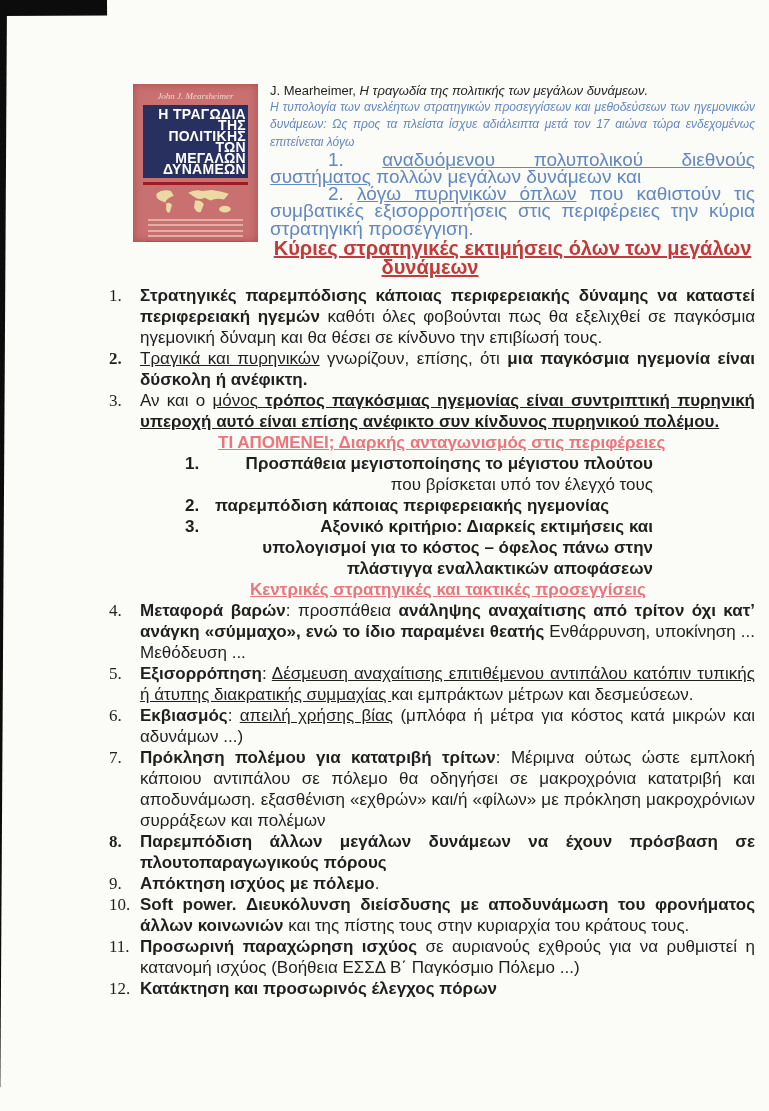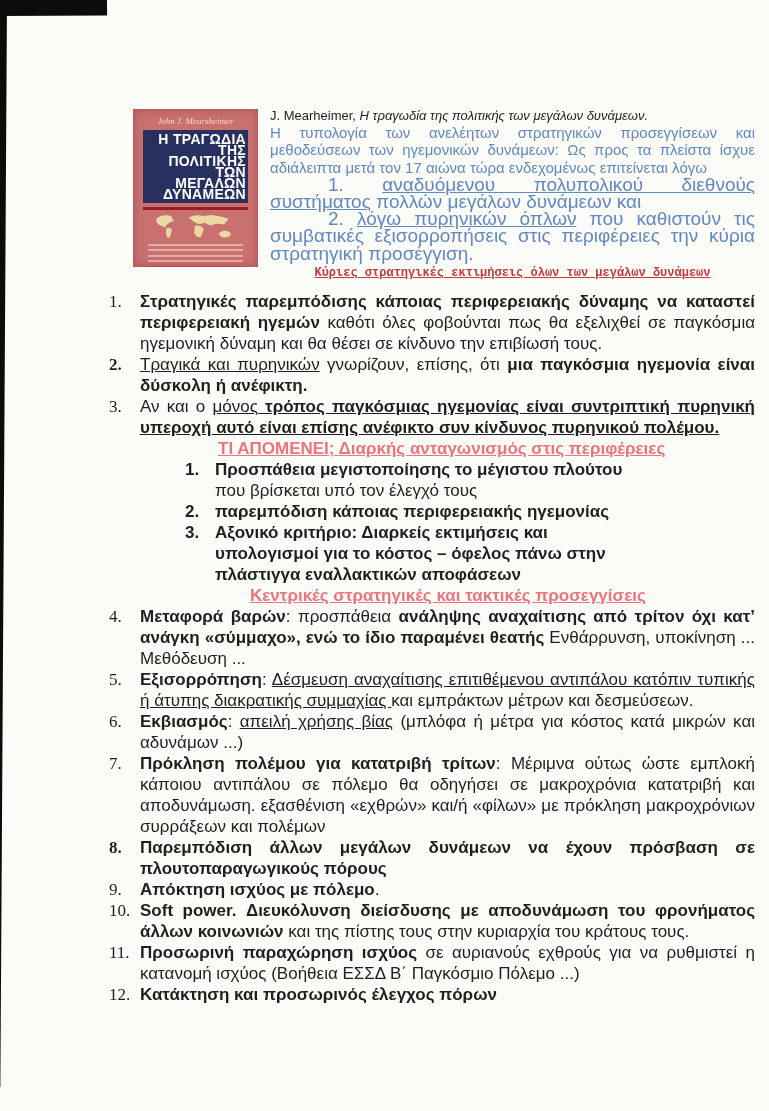--- a/index.html
+++ b/index.html
@@ -1,54 +1,54 @@
 <!DOCTYPE html>
 <html><head>
 <meta charset="utf-8">
 <style>
   html,body{margin:0;padding:0;background:#d9d9d9;}
   .page{position:relative;width:769px;height:1111px;background:#fbfbf7;overflow:hidden;
         font-family:"Liberation Sans","DejaVu Sans",sans-serif;color:#1f1f1f;}
   
   .artifact-top{position:absolute;left:0;top:0;width:107px;height:16px;background:#0c0c0c;transform:rotate(-0.3deg);transform-origin:top left;}
   .artifact-left{position:absolute;left:-3px;top:0;width:10px;height:1087px;background:#0c0c0c;transform:rotate(0.35deg);transform-origin:top left;}
-  .content{position:absolute;left:105px;top:107px;width:650px;}
+  .content{position:absolute;left:105px;top:82px;width:650px;}
 
   
   .cover{float:left;width:125px;height:158px;margin:2px 12px 4px 28px;background:#c97070;
          box-shadow:inset 0 0 8px rgba(130,30,30,.45);overflow:hidden;box-sizing:border-box;padding:7px 8px 4px;}
   .cover-author{font-family:"Liberation Serif","DejaVu Serif",serif;font-style:italic;font-size:9px;
                 color:#f2d6ca;text-align:center;white-space:nowrap;overflow:hidden;}
   .cover-titlebox{margin:4px 2px 0;background:#283060;color:#ffffff;font-weight:bold;font-size:14px;
                   line-height:11px;text-align:right;padding:4px 2px 3px;letter-spacing:.3px;}
   .cover-rule{height:3px;background:#9c1c22;margin:4px 2px 3px;}
   .cover-map{display:block;margin:1px auto 2px;}
   .cover-lines .ln{height:2px;background:rgba(255,233,223,.5);margin:3.5px 7px;}
   .cover-redbox{margin:2px 5px 0;background:rgba(150,40,40,.32);padding:2px 4px;}
   .cover-redbox .ln{height:2px;background:rgba(255,226,216,.42);margin:2.5px 1px;}
 
   
   .hdr-first{font-size:13px;line-height:17.2px;text-align:justify;}
   .hdr-title{font-style:italic;}
-  .hdr-intro{font-size:15px;line-height:17.2px;color:#6288c2;text-align:justify;}
+  .hdr-intro{font-size:12px;line-height:17.2px;color:#6288c2;text-align:justify;font-style:italic;}
   .blue-point{font-size:19px;line-height:17.2px;color:#6288c2;text-align:justify;text-indent:58px;margin:0;}
   .u{text-decoration:underline;}
-  .red-heading{font-family:Liberation Mono, monospace;font-weight:bold;font-size:12px;
+  .red-heading{font-family:Liberation Sans, sans-serif;font-weight:bold;font-size:20px;
                line-height:19px;color:#c23a3a;text-align:center;text-decoration:underline;margin-top:2px;}
 
   
   .list{clear:both;padding-top:8px;font-size:17px;line-height:21px;}
   .li{display:flex;}
   .li .num{flex:0 0 35px;box-sizing:border-box;padding-left:4px;
            font-family:"Liberation Serif","DejaVu Serif",serif;}
   .li .num.nb{font-weight:bold;}
   .li .body{flex:1;text-align:justify;}
   .li.sub{margin-left:80px;}
   .li.sub .num{flex:0 0 30px;padding-left:0;font-family:inherit;font-weight:bold;}
-  .li.sub .body{text-align:left;max-width:438px;flex:0 1 auto;}
+  .li.sub .body{text-align:right;max-width:438px;flex:0 1 auto;}
   .list-heading{font-weight:bold;text-decoration:underline;color:#ec757c;}
   .list-heading.lvl1{margin-left:113px;}
   .list-heading.lvl2{margin-left:145px;}
   .sg-b{font-weight:bold;}
   .sg-u{text-decoration:underline;}
   .sg-bu{font-weight:bold;text-decoration:underline;}
 </style>
 </head>
 <body>
 

